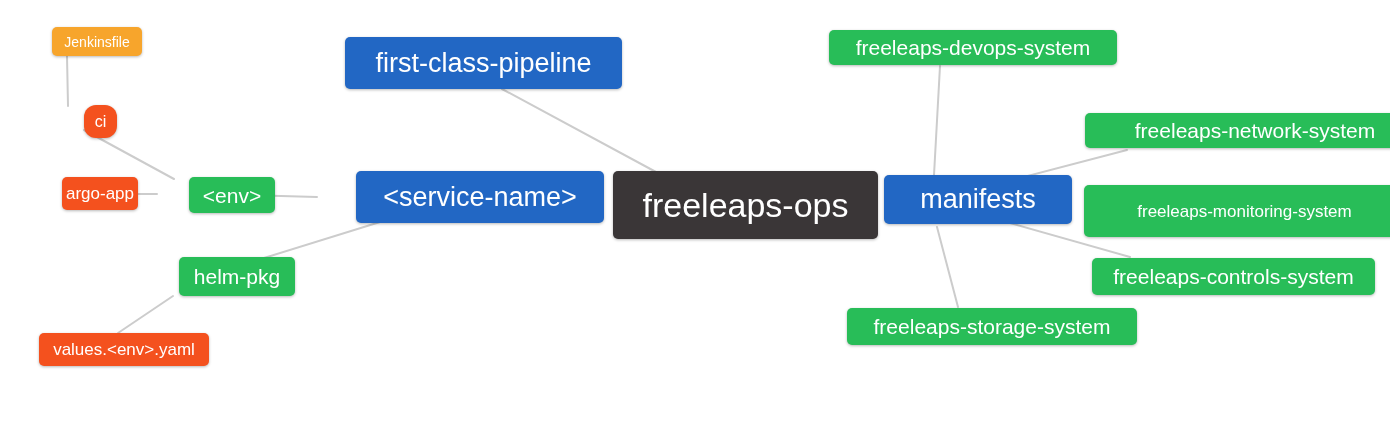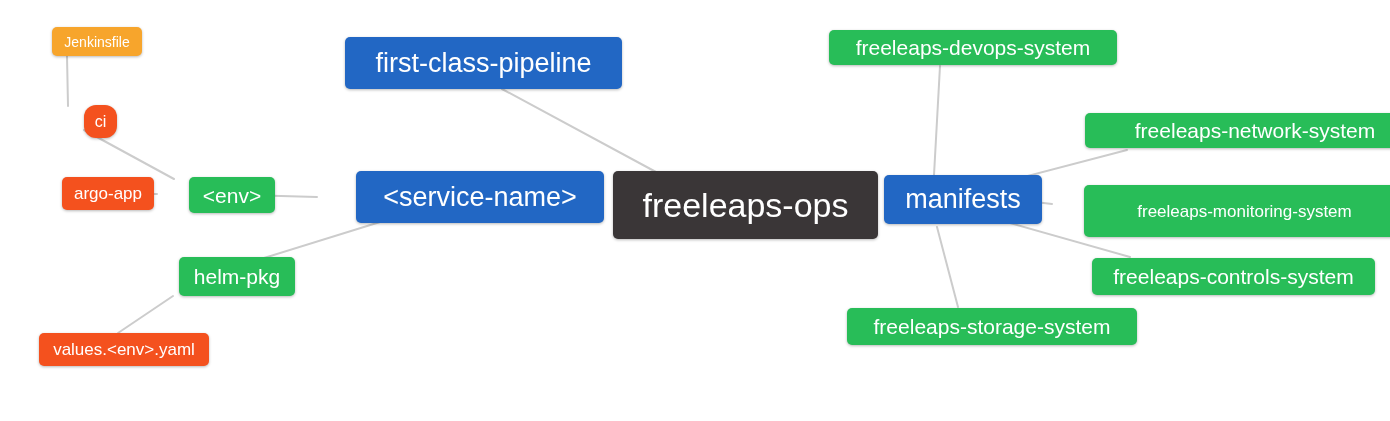--- a/index.html
+++ b/index.html
@@ -77,31 +77,31 @@
     <line x1="1012" y1="180" x2="1127" y2="150"></line>
     <line x1="1010" y1="199" x2="1052" y2="204"></line>
     <line x1="1010" y1="223" x2="1130" y2="257"></line>
     <line x1="937" y1="227" x2="958" y2="307"></line>
   </svg>
 
   <div class="node orange" style="left:20px;  top:27px;  width:90px;  height:29px; font-size:14px;">Jenkinsfile</div>
 
   <div class="node red" style="left:52px;  top:105px; width:33px;  height:33px; font-size:16px;border-radius:12px;">ci</div>
 
-  <div class="node red" style="left:30px;  top:177px; width:92px;  height:33px; font-size:17px;">argo-app</div>
+  <div class="node red" style="left:30px;  top:177px; width:76px;  height:33px; font-size:17px;">argo-app</div>
 
   <div class="node green" style="left:157px; top:177px; width:86px;  height:36px; font-size:21px;">&lt;env&gt;</div>
 
   <div class="node blue" style="left:313px; top:37px;  width:277px; height:52px; font-size:27px;">first-class-pipeline</div>
 
   <div class="node blue" style="left:324px; top:171px; width:248px; height:52px; font-size:27px;">&lt;service-name&gt;</div>
 
   <div class="node dark" style="left:581px; top:171px; width:265px; height:68px; font-size:34px;">freeleaps-ops</div>
 
-  <div class="node blue" style="left:852px; top:175px; width:158px; height:49px; font-size:27px;">manifests</div>
+  <div class="node blue" style="left:852px; top:175px; width:188px; height:49px; font-size:27px;">manifests</div>
 
   <div class="node green" style="left:147px; top:257px; width:116px; height:39px; font-size:21px;">helm-pkg</div>
 
   <div class="node red" style="left:7px;   top:333px; width:170px; height:33px; font-size:17px;">values.&lt;env&gt;.yaml</div>
 
   <div class="node green" style="left:797px; top:30px;  width:288px; height:35px; font-size:21px;">freeleaps-devops-system</div>
 
   <div class="node green" style="left:1053px; top:113px; width:340px; height:35px; font-size:21px;">freeleaps-network-system</div>
 
   <div class="node green" style="left:1052px; top:185px; width:321px; height:52px; font-size:17px;text-align:center;">freeleaps-monitoring-system</div>

